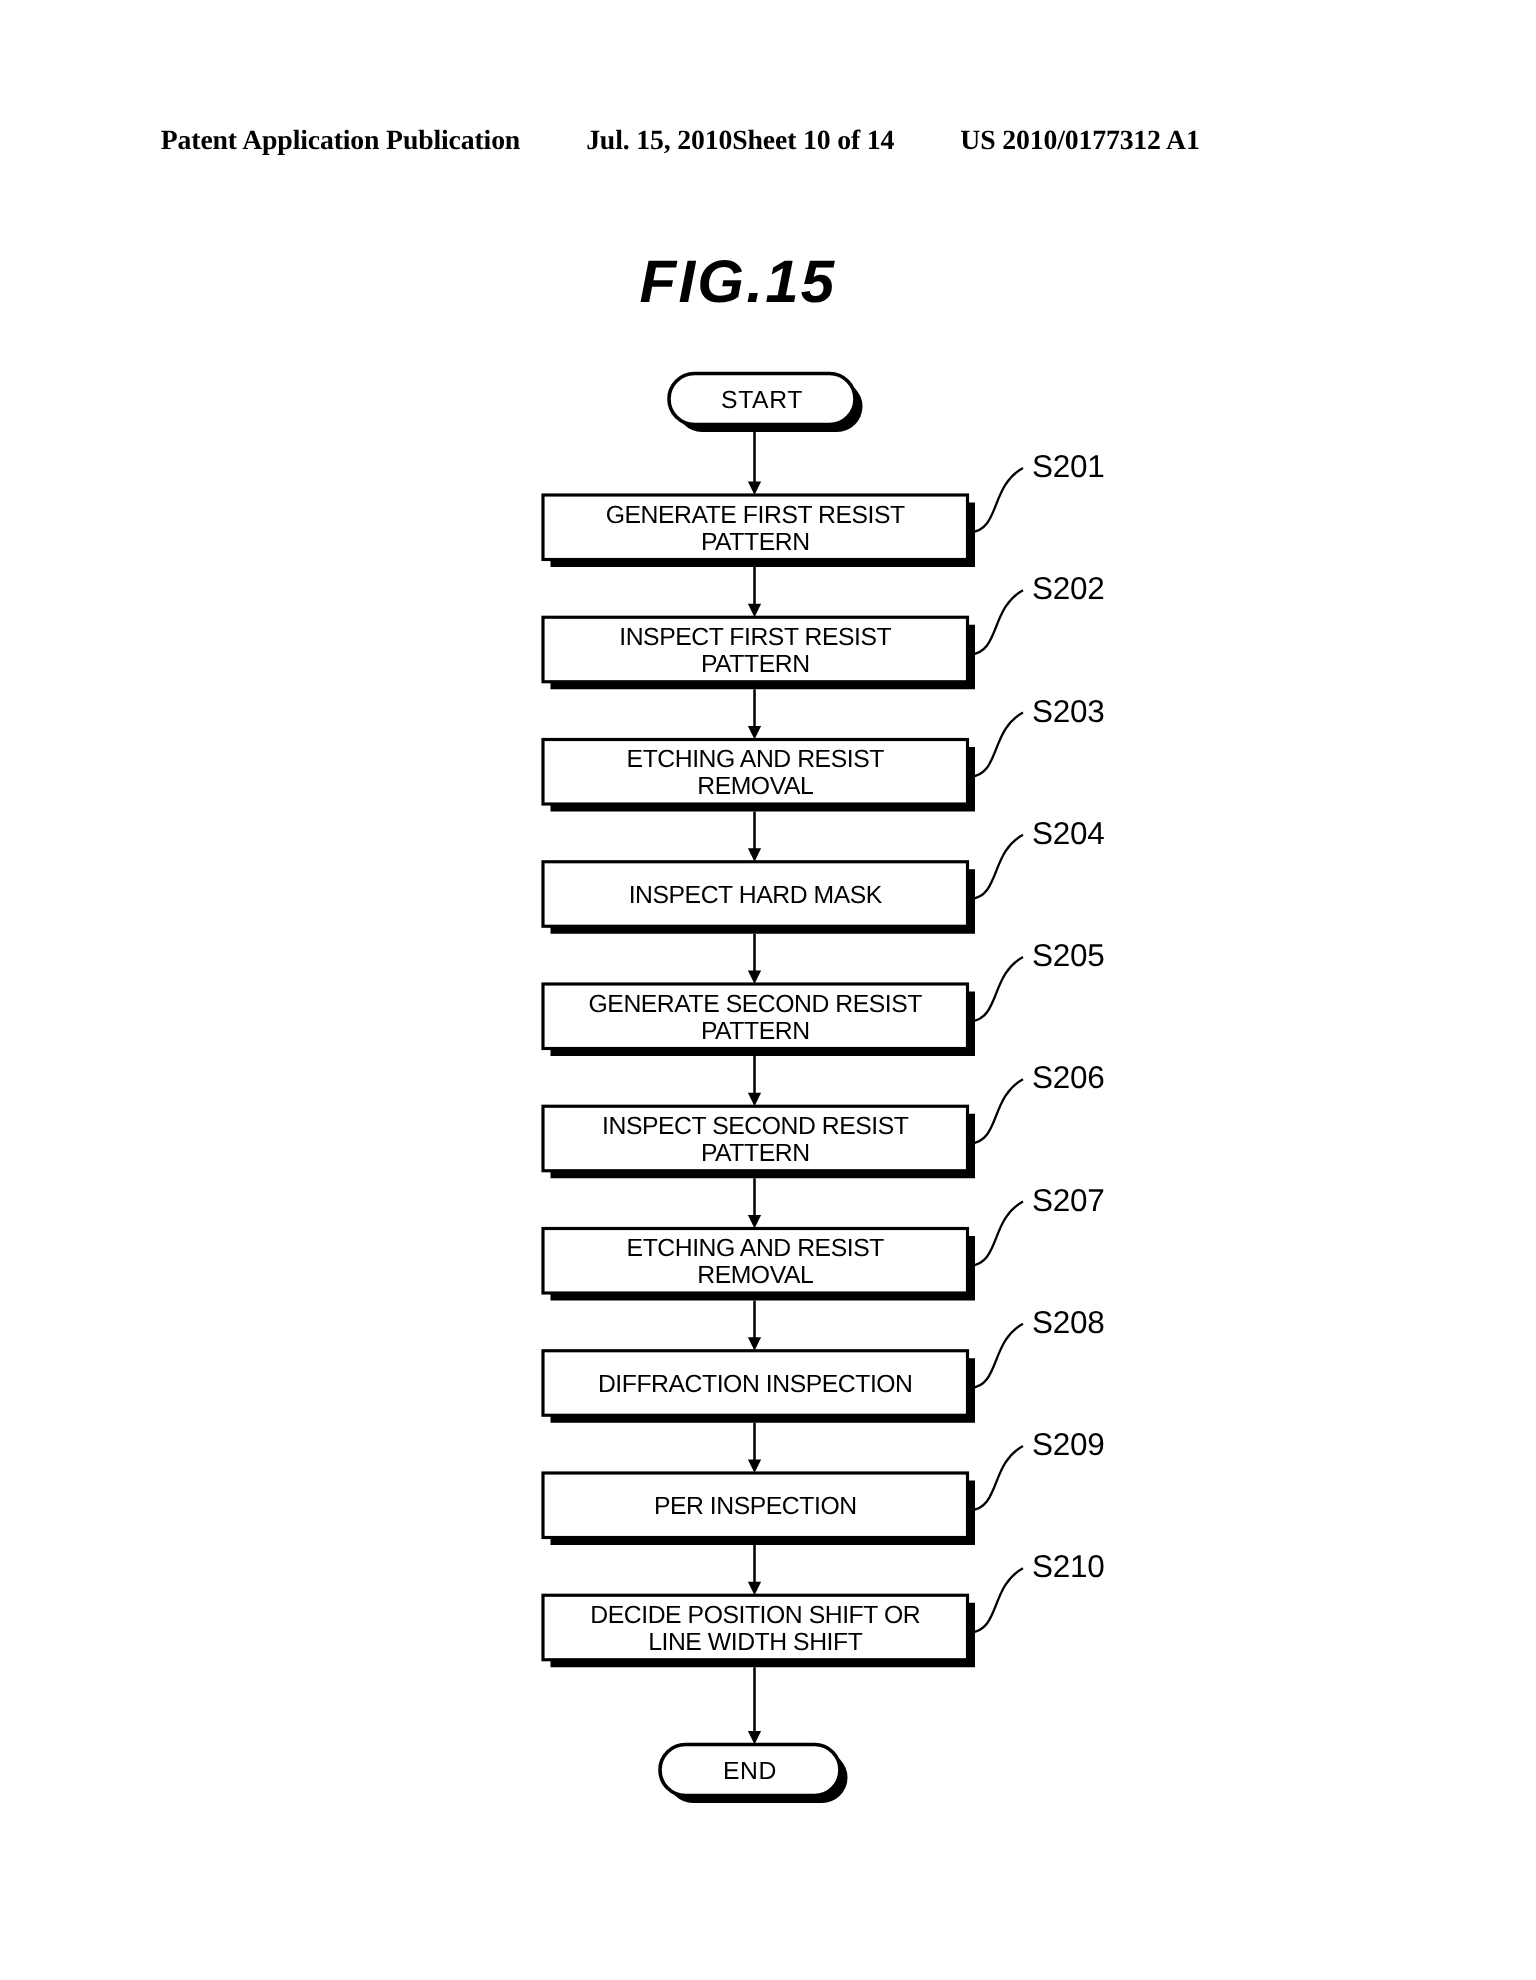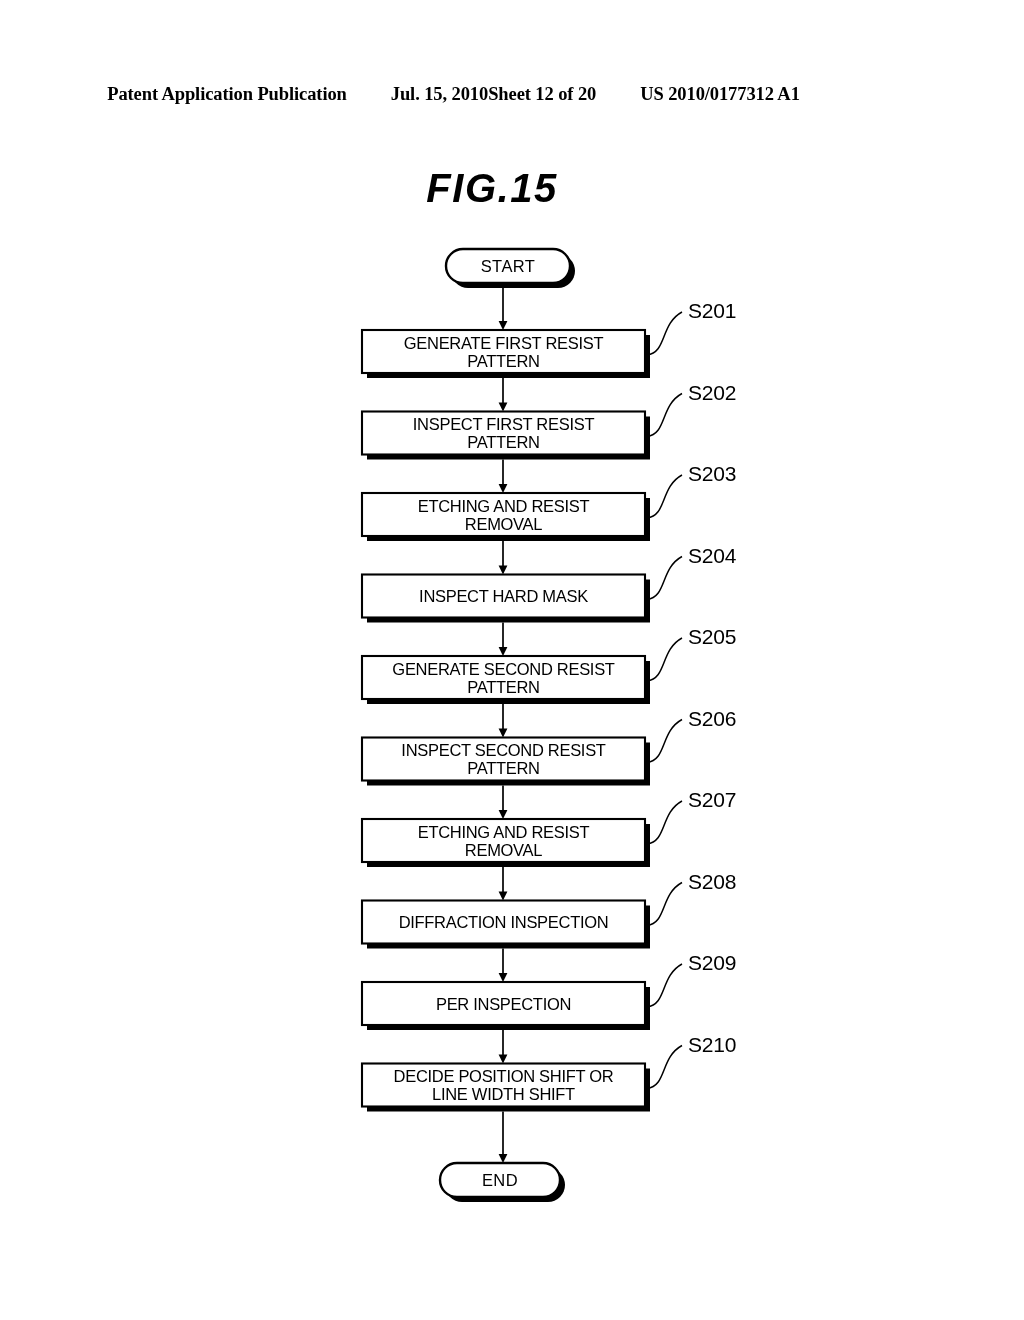--- a/index.html
+++ b/index.html
@@ -108,21 +108,21 @@
     stroke-width: 1.5;
     fill: none;
   }
 </style>
 </head>
 <body>
 
 <div id="page-header">
   <span class="hdr-pub">Patent Application Publication</span>
   <span class="hdr-date">Jul. 15, 2010</span>
-  <span class="hdr-sheet">Sheet 12 of 20</span>
+  <span class="hdr-sheet">Sheet 10 of 14</span>
   <span class="hdr-docnum">US 2010/0177312 A1</span>
 </div>
 
 <div id="figure-title">FIG.15</div>
 
 <svg id="flowchart" viewBox="0 0 1024 1320" xmlns="http://www.w3.org/2000/svg">
   <g id="fc-connectors">
       <line x1="503" y1="285" x2="503" y2="322" class="conn-line"></line>
       <polygon points="498.6,321 507.4,321 503,330" class="arrow-head"></polygon>
       <line x1="503" y1="378" x2="503" y2="403.5" class="conn-line"></line>

